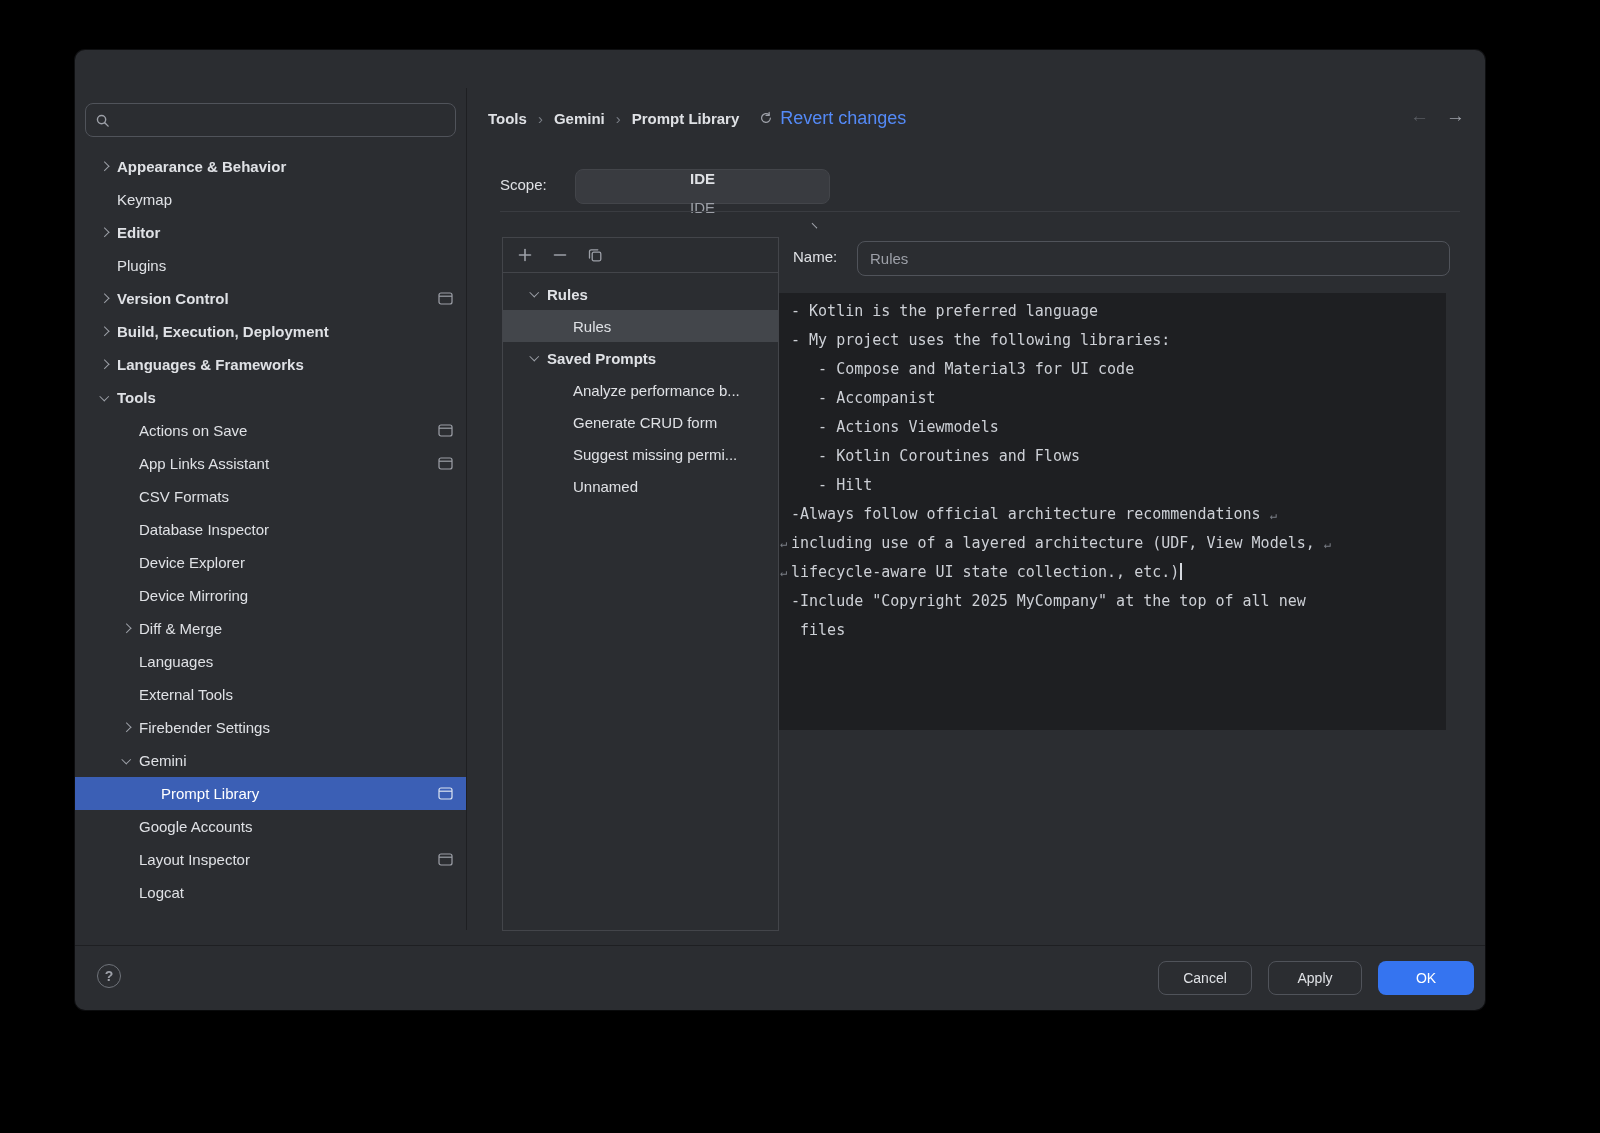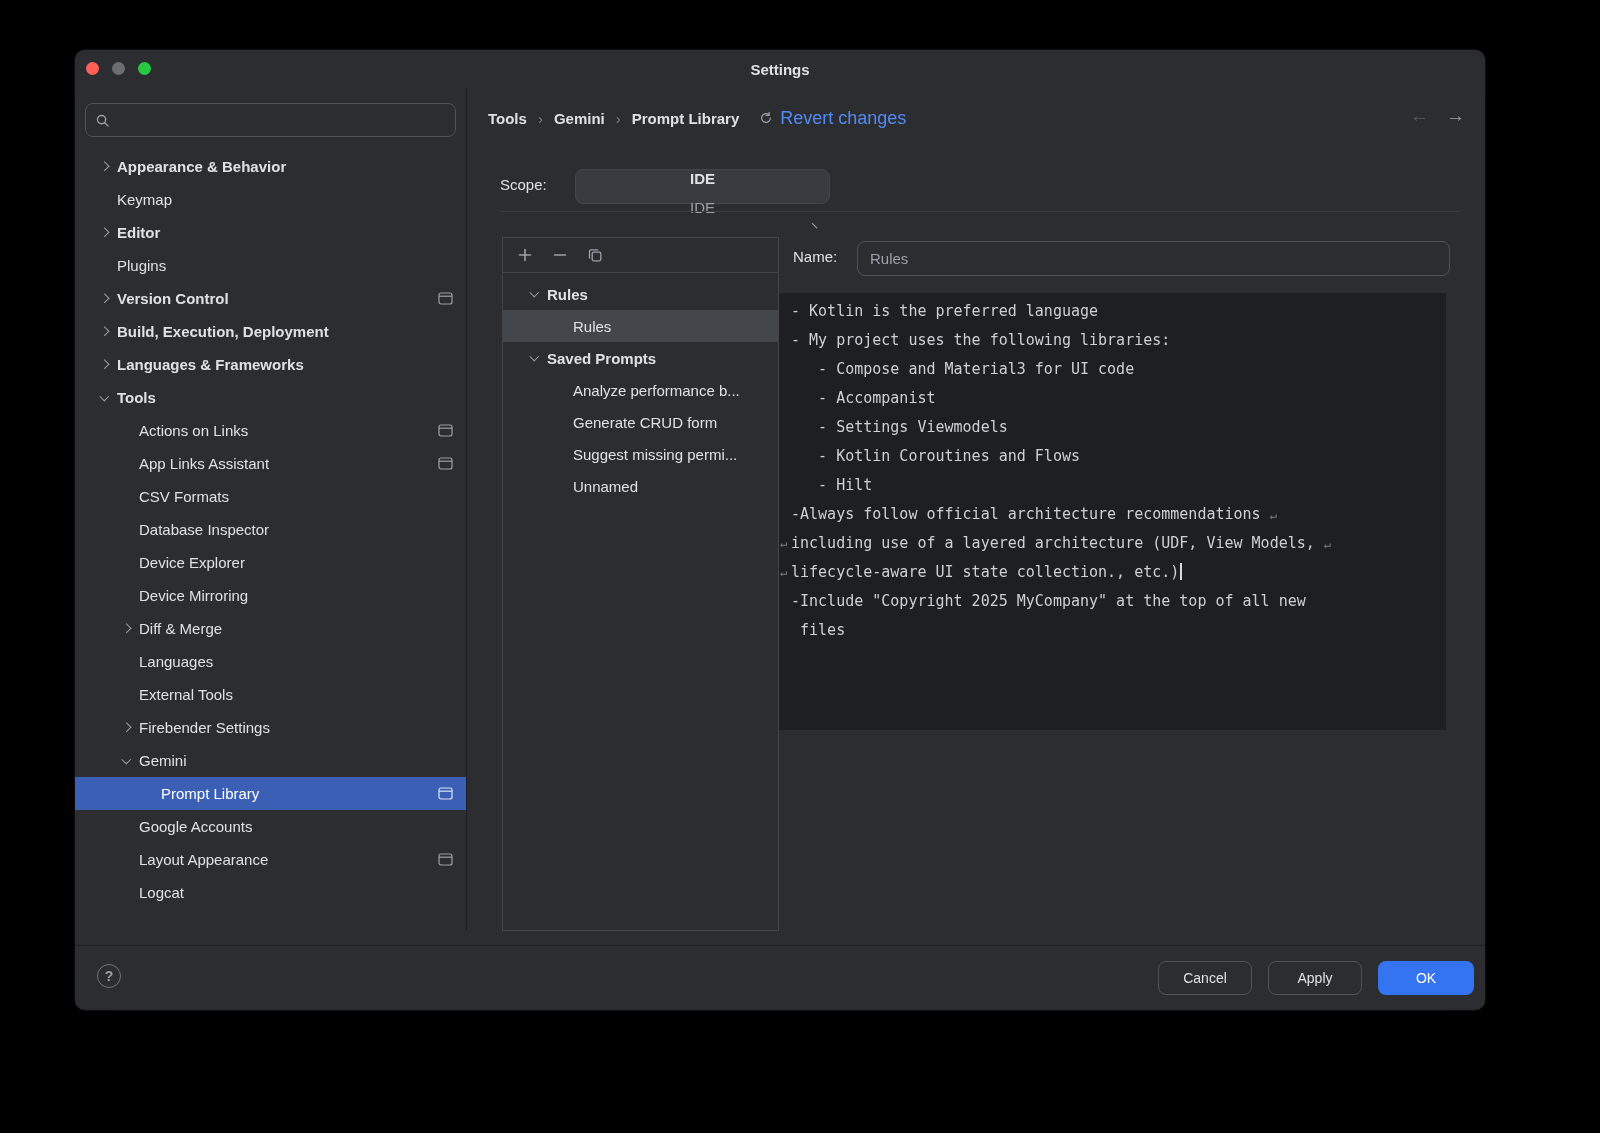--- a/index.html
+++ b/index.html
@@ -100,28 +100,20 @@
          justify-content:center; cursor:pointer; font-family:"Liberation Sans", sans-serif; }
   .btn.ghost { width:94px; background:transparent; border:1px solid #50535A; color:#DFE1E5; }
   .btn.primary { width:96px; background:#3574F0; border:none; color:#FFFFFF; }
 </style>
 </head>
 <body>
 
 <div class="stage">
   <div class="window">
 
-    <div class="titlebar">
-      <div class="win-title">Settings</div>
-      <div class="traffic">
-        <div class="dot close"></div>
-        <div class="dot min"></div>
-        <div class="dot zoom"></div>
-      </div>
-    </div>
 
     <div class="sidebar">
       <div class="search">
         <svg width="15" height="15" viewBox="0 0 16 16">
           <circle cx="7" cy="7" r="4.4" stroke="#9DA0A8" fill="none" stroke-width="1.5"></circle>
           <line x1="10.4" y1="10.4" x2="14" y2="14" stroke="#9DA0A8" stroke-width="1.5" stroke-linecap="round"></line>
         </svg>
         <input type="text" value="" style="">
       </div>
       <div class="nav">
@@ -171,21 +163,21 @@
           <span class="lbl">Languages &amp; Frameworks</span>
         </div>
         <div class="si lvl1 b">
           <span class="chev-slot">
               <span class="chev d"></span>
             </span>
           <span class="lbl">Tools</span>
         </div>
         <div class="si lvl2">
           <span class="chev-slot"></span>
-          <span class="lbl">Actions on Links</span>
+          <span class="lbl">Actions on Save</span>
           <span class="ide-ic">
             <svg width="15" height="13" viewBox="0 0 15 13" fill="none">
                 <rect x="1" y="1" width="13" height="11" rx="2" stroke="#9DA0A8" stroke-width="1.2"></rect>
                 <line x1="1" y1="4.2" x2="14" y2="4.2" stroke="#9DA0A8" stroke-width="1.2"></line>
               </svg>
           </span>
         </div>
         <div class="si lvl2">
           <span class="chev-slot"></span>
           <span class="lbl">App Links Assistant</span>
@@ -247,21 +239,21 @@
                 <line x1="1" y1="4.2" x2="14" y2="4.2" stroke="#9DA0A8" stroke-width="1.2"></line>
               </svg>
           </span>
         </div>
         <div class="si lvl2">
           <span class="chev-slot"></span>
           <span class="lbl">Google Accounts</span>
         </div>
         <div class="si lvl2">
           <span class="chev-slot"></span>
-          <span class="lbl">Layout Appearance</span>
+          <span class="lbl">Layout Inspector</span>
           <span class="ide-ic">
             <svg width="15" height="13" viewBox="0 0 15 13" fill="none">
                 <rect x="1" y="1" width="13" height="11" rx="2" stroke="#9DA0A8" stroke-width="1.2"></rect>
                 <line x1="1" y1="4.2" x2="14" y2="4.2" stroke="#9DA0A8" stroke-width="1.2"></line>
               </svg>
           </span>
         </div>
         <div class="si lvl2">
           <span class="chev-slot"></span>
           <span class="lbl">Logcat</span>
@@ -351,21 +343,21 @@
       </div>
 
       <div class="name-label">Name:</div>
       <input class="name-input" type="text" value="Rules" style="">
 
       <div class="editor">
         <div class="ln"><span class="lead"></span><span class="txt">- Kotlin is the preferred language</span><span class="tail"></span></div>
         <div class="ln"><span class="lead"></span><span class="txt">- My project uses the following libraries:</span><span class="tail"></span></div>
         <div class="ln"><span class="lead"></span><span class="txt">   - Compose and Material3 for UI code</span><span class="tail"></span></div>
         <div class="ln"><span class="lead"></span><span class="txt">   - Accompanist</span><span class="tail"></span></div>
-        <div class="ln"><span class="lead"></span><span class="txt">   - Settings Viewmodels</span><span class="tail"></span></div>
+        <div class="ln"><span class="lead"></span><span class="txt">   - Actions Viewmodels</span><span class="tail"></span></div>
         <div class="ln"><span class="lead"></span><span class="txt">   - Kotlin Coroutines and Flows</span><span class="tail"></span></div>
         <div class="ln"><span class="lead"></span><span class="txt">   - Hilt</span><span class="tail"></span></div>
         <div class="ln"><span class="lead"></span><span class="txt">-Always follow official architecture recommendations </span><span class="tail">↵</span></div>
         <div class="ln"><span class="lead">↵</span><span class="txt">including use of a layered architecture (UDF, View Models, </span><span class="tail">↵</span></div>
         <div class="ln"><span class="lead">↵</span><span class="txt">lifecycle-aware UI state collection., etc.)</span><span class="caret"></span><span class="tail"></span></div>
         <div class="ln"><span class="lead"></span><span class="txt">-Include "Copyright 2025 MyCompany" at the top of all new</span><span class="tail"></span></div>
         <div class="ln"><span class="lead"></span><span class="txt"> files</span><span class="tail"></span></div>
       </div>
     </div>
 

